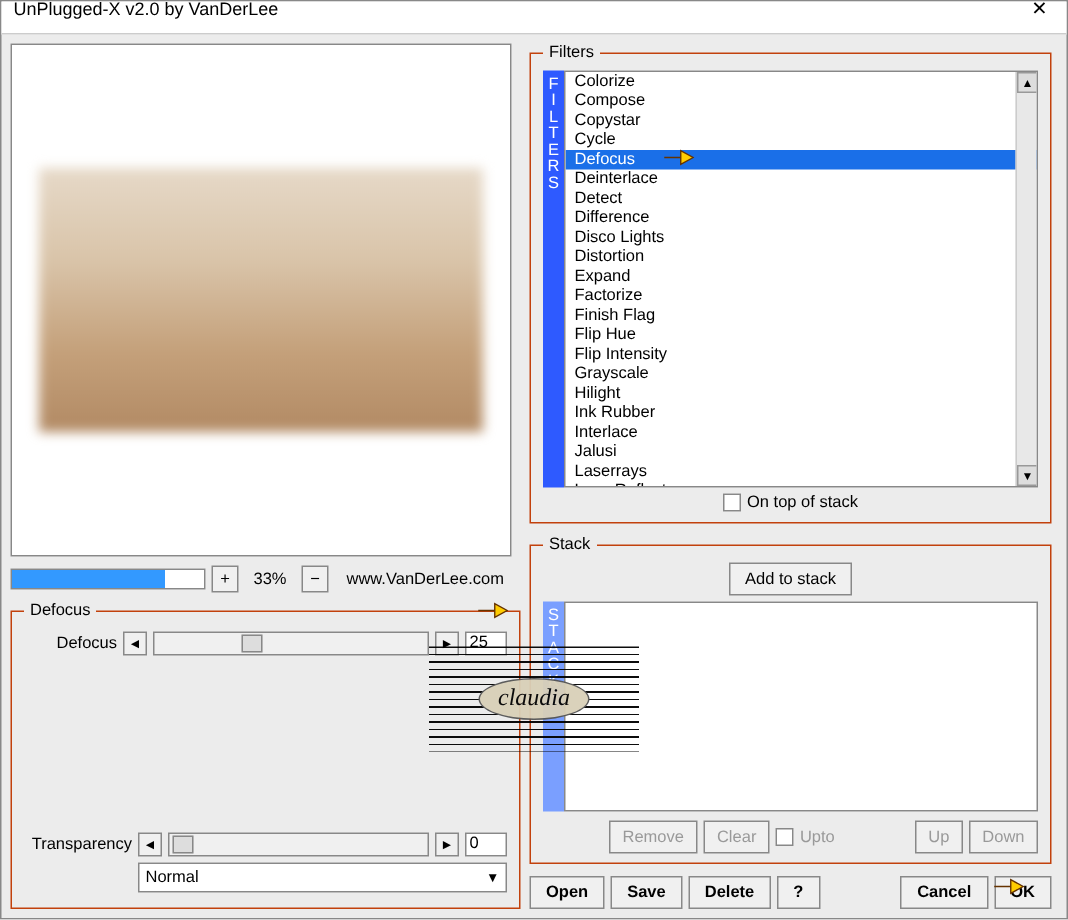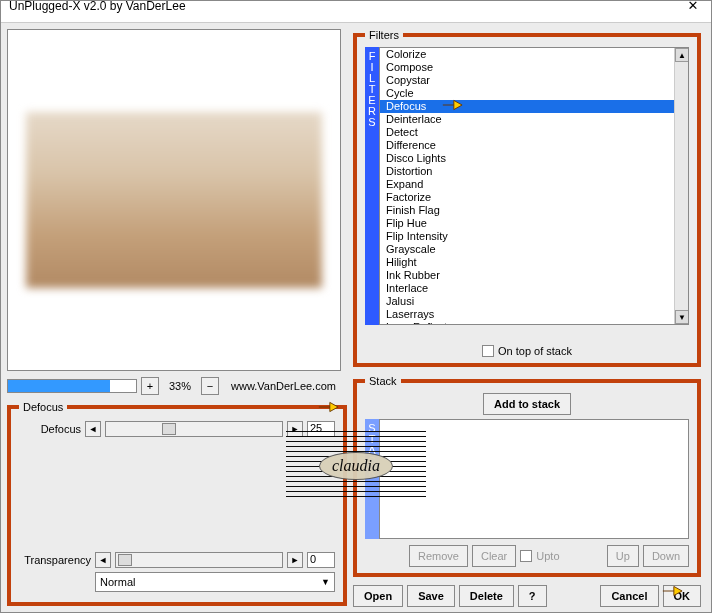--- a/index.html
+++ b/index.html
@@ -12,21 +12,21 @@
 .left { width: 352px; padding: 6px; display: flex; flex-direction: column; }
 .right { flex: 1; padding: 6px 10px 6px 0; display: flex; flex-direction: column; }
 .preview { width: 334px; height: 342px; border: 1px solid #888; background: #fff; display: flex; align-items: center; justify-content: center; }
 .preview-img { width: 296px; height: 176px; background: linear-gradient(180deg, #e6d9c8 0%, #d9c4a9 35%, #c4a07a 70%, #b28a64 100%); filter: blur(4px); }
 .zoom-row { display: flex; align-items: center; gap: 4px; margin-top: 6px; height: 18px; }
 .zoom-bar { width: 130px; height: 14px; border: 1px solid #888; background: #fff; position: relative; }
 .zoom-fill { position: absolute; left: 0; top: 0; height: 100%; width: 80%; background: #3399ff; }
 .mini-btn { width: 18px; height: 18px; border: 1px solid #888; background: #f0f0f0; display: flex; align-items: center; justify-content: center; cursor: pointer; }
 .zoom-pct { width: 34px; text-align: center; }
 .link { margin-left: 8px; color: #000; }
-fieldset { border: 4px solid #c2410c; padding: 6px 8px; position: relative; }
+fieldset { border: 1px solid #c2410c; padding: 6px 8px; position: relative; }
 legend { padding: 0 4px; background: #ececec; }
 .param-group { margin-top: 6px; flex: 1; display: flex; flex-direction: column; }
 .param-row { display: flex; align-items: center; gap: 4px; margin-top: 2px; }
 .param-label { width: 62px; text-align: right; }
 .arrow-btn { width: 16px; height: 16px; border: 1px solid #888; background: #f0f0f0; display: flex; align-items: center; justify-content: center; cursor: pointer; font-size: 9px; }
 .slider-track { flex: 1; height: 16px; border: 1px solid #888; background: #f0f0f0; position: relative; }
 .slider-thumb { position: absolute; top: 1px; width: 14px; height: 12px; background: #ddd; border: 1px solid #888; }
 .num-input { width: 28px; height: 16px; border: 1px solid #888; background: #fff; text-align: left; padding: 0 2px; }
 .bottom-controls { margin-top: auto; }
 .trans-row { display: flex; align-items: center; gap: 4px; margin-bottom: 4px; }
@@ -34,24 +34,24 @@
 .combo-arrow { font-size: 9px; }
 .filters-group { flex: 0 0 320px; }
 .filters-container { display: flex; height: 278px; }
 .filters-tab { width: 14px; background: #2e5aff; color: #fff; display: flex; flex-direction: column; align-items: center; padding-top: 4px; font-size: 9px; }
 .filters-tab span { line-height: 11px; }
 .filters-list { flex: 1; border: 1px solid #888; background: #fff; overflow: hidden; position: relative; }
 .filters-list .scrollbar { position: absolute; right: 0; top: 0; width: 14px; height: 100%; background: #e8e8e8; border-left: 1px solid #ccc; }
 .sb-btn { width: 14px; height: 14px; background: #ddd; border: 1px solid #999; display: flex; align-items: center; justify-content: center; font-size: 8px; }
 .filter-item { padding: 0 6px; line-height: 13px; cursor: pointer; white-space: nowrap; }
 .filter-item.selected { background: #1a6fe8; color: #fff; }
-.checkbox-row { display: flex; align-items: flex-end; justify-content: center; gap: 4px; margin-top: 20px; }
+.checkbox-row { display: flex; align-items: flex-end; justify-content: center; gap: 4px; margin-top: 4px; }
 .checkbox { width: 12px; height: 12px; border: 1px solid #888; background: #fff; }
 .stack-group { margin-top: 8px; flex: 1; display: flex; flex-direction: column; }
-.stack-top { display: flex; justify-content: center; margin-bottom: 4px; font-weight: bold; }
+.stack-top { display: flex; justify-content: center; margin-bottom: 4px; }
 .btn { height: 22px; padding: 0 10px; border: 1px solid #888; background: #f0f0f0; display: flex; align-items: center; justify-content: center; cursor: pointer; }
 .btn.disabled { color: #999; }
 .stack-container { display: flex; flex: 1; min-height: 120px; }
 .stack-tab { width: 14px; background: #7a9fff; color: #fff; display: flex; flex-direction: column; align-items: center; padding-top: 4px; font-size: 9px; }
 .stack-tab span { line-height: 11px; }
 .stack-list { flex: 1; border: 1px solid #888; background: #fff; }
 .stack-actions { display: flex; gap: 4px; margin-top: 6px; align-items: center; margin-left: 44px; }
 .stack-actions .btn { flex: 0 0 auto; padding: 0 8px; }
 .stack-actions .spacer { flex: 1; }
 .bottom-row { display: flex; gap: 4px; margin-top: 8px; font-weight: bold; }

